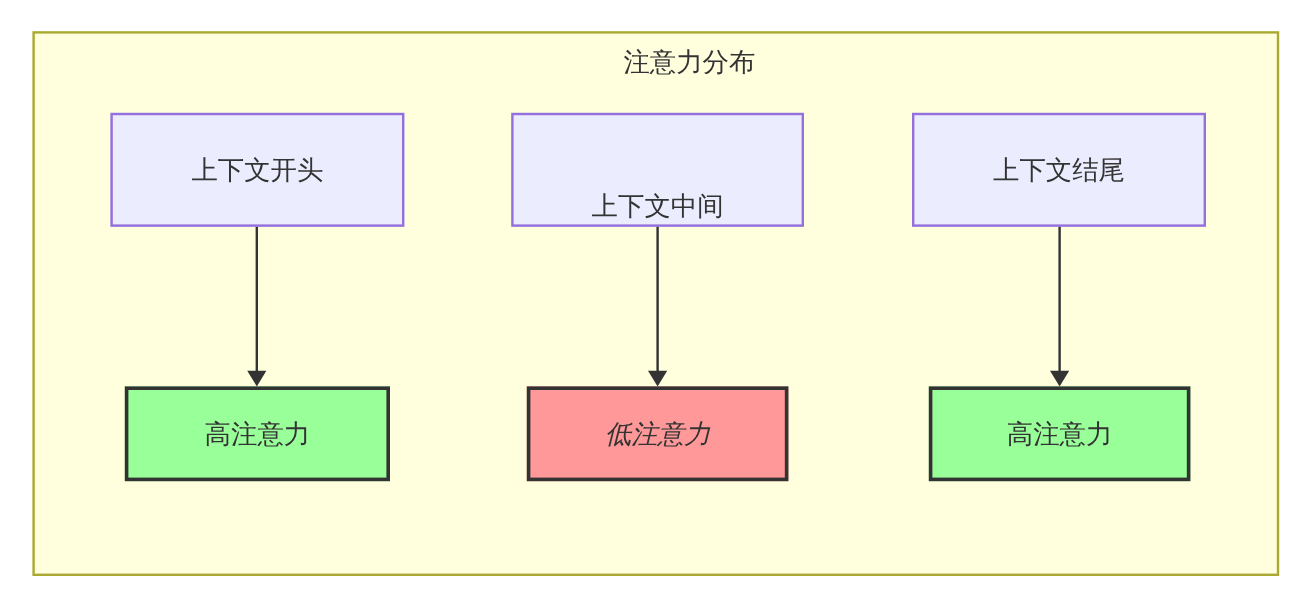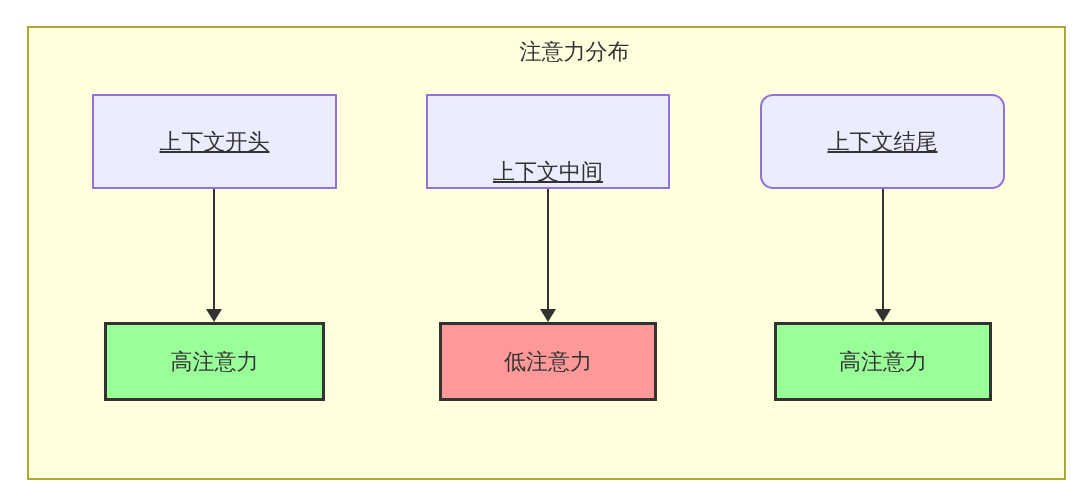--- a/index.html
+++ b/index.html
@@ -43,32 +43,31 @@
     font-size: 22px;
     color: var(--text-color, #333333);
     box-sizing: border-box;
     text-align: center;
   }
   .node.top {
     top: 66px;
     height: 95px;
     background: var(--node-fill, #ececff);
     border: 2px solid var(--node-border, #9370db);
-    text-decoration: underline;
   }
   .c1 { left: 63px;  width: 245px; }
   .c2 { left: 397px; width: 244px; align-items: flex-end; }
-  .c3 { left: 731px; width: 245px; border-radius: 13px; }
+  .c3 { left: 731px; width: 245px; }
   .node.bottom {
     top: 294px;
     height: 79px;
     border: 3px solid var(--result-border, #333333);
   }
   .node.bottom.high { background: var(--high-fill, #99ff99); }
-  .node.bottom.low  { background: var(--low-fill,  #ff9999); }
+  .node.bottom.low  { background: var(--low-fill,  #ff9999); font-style: italic; }
   .b1 { left: 75px;  width: 221px; }
   .b2 { left: 410px; width: 218px; }
   .b3 { left: 745px; width: 218px; }
   .arrow {
     position: absolute;
     top: 161px;
     height: 133px;
     width: 16px;
   }
   .arrow .shaft {

